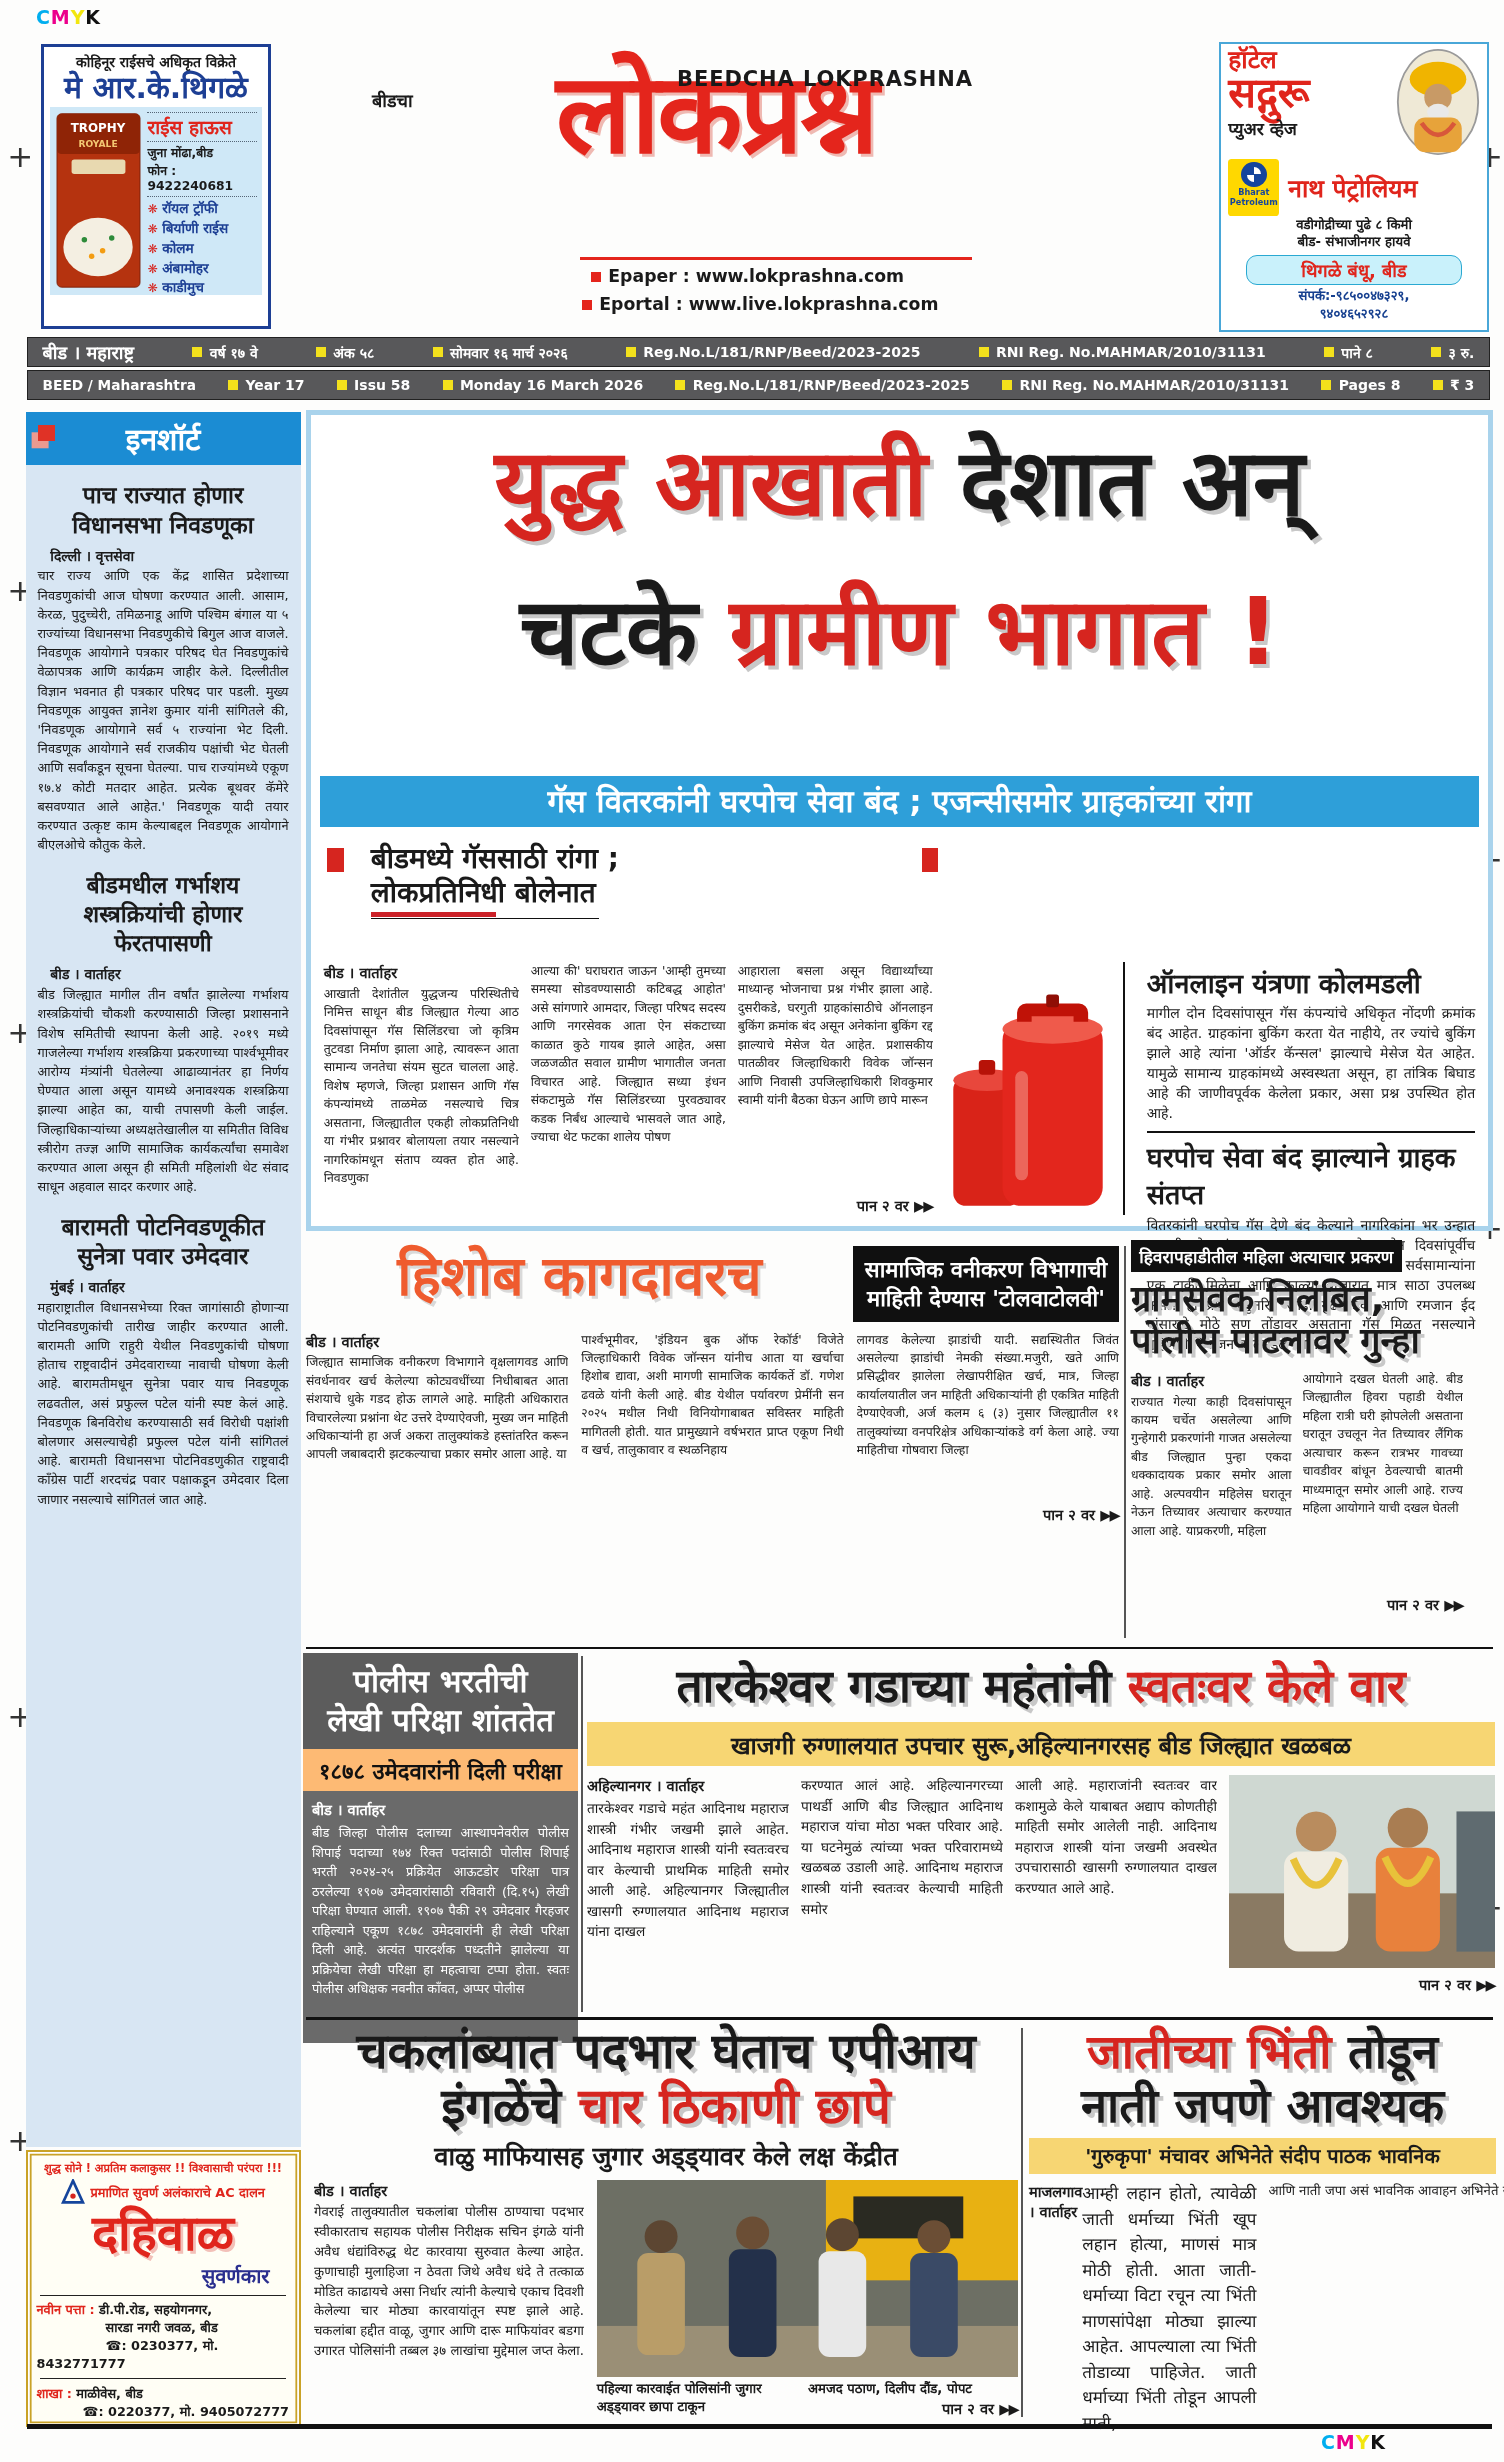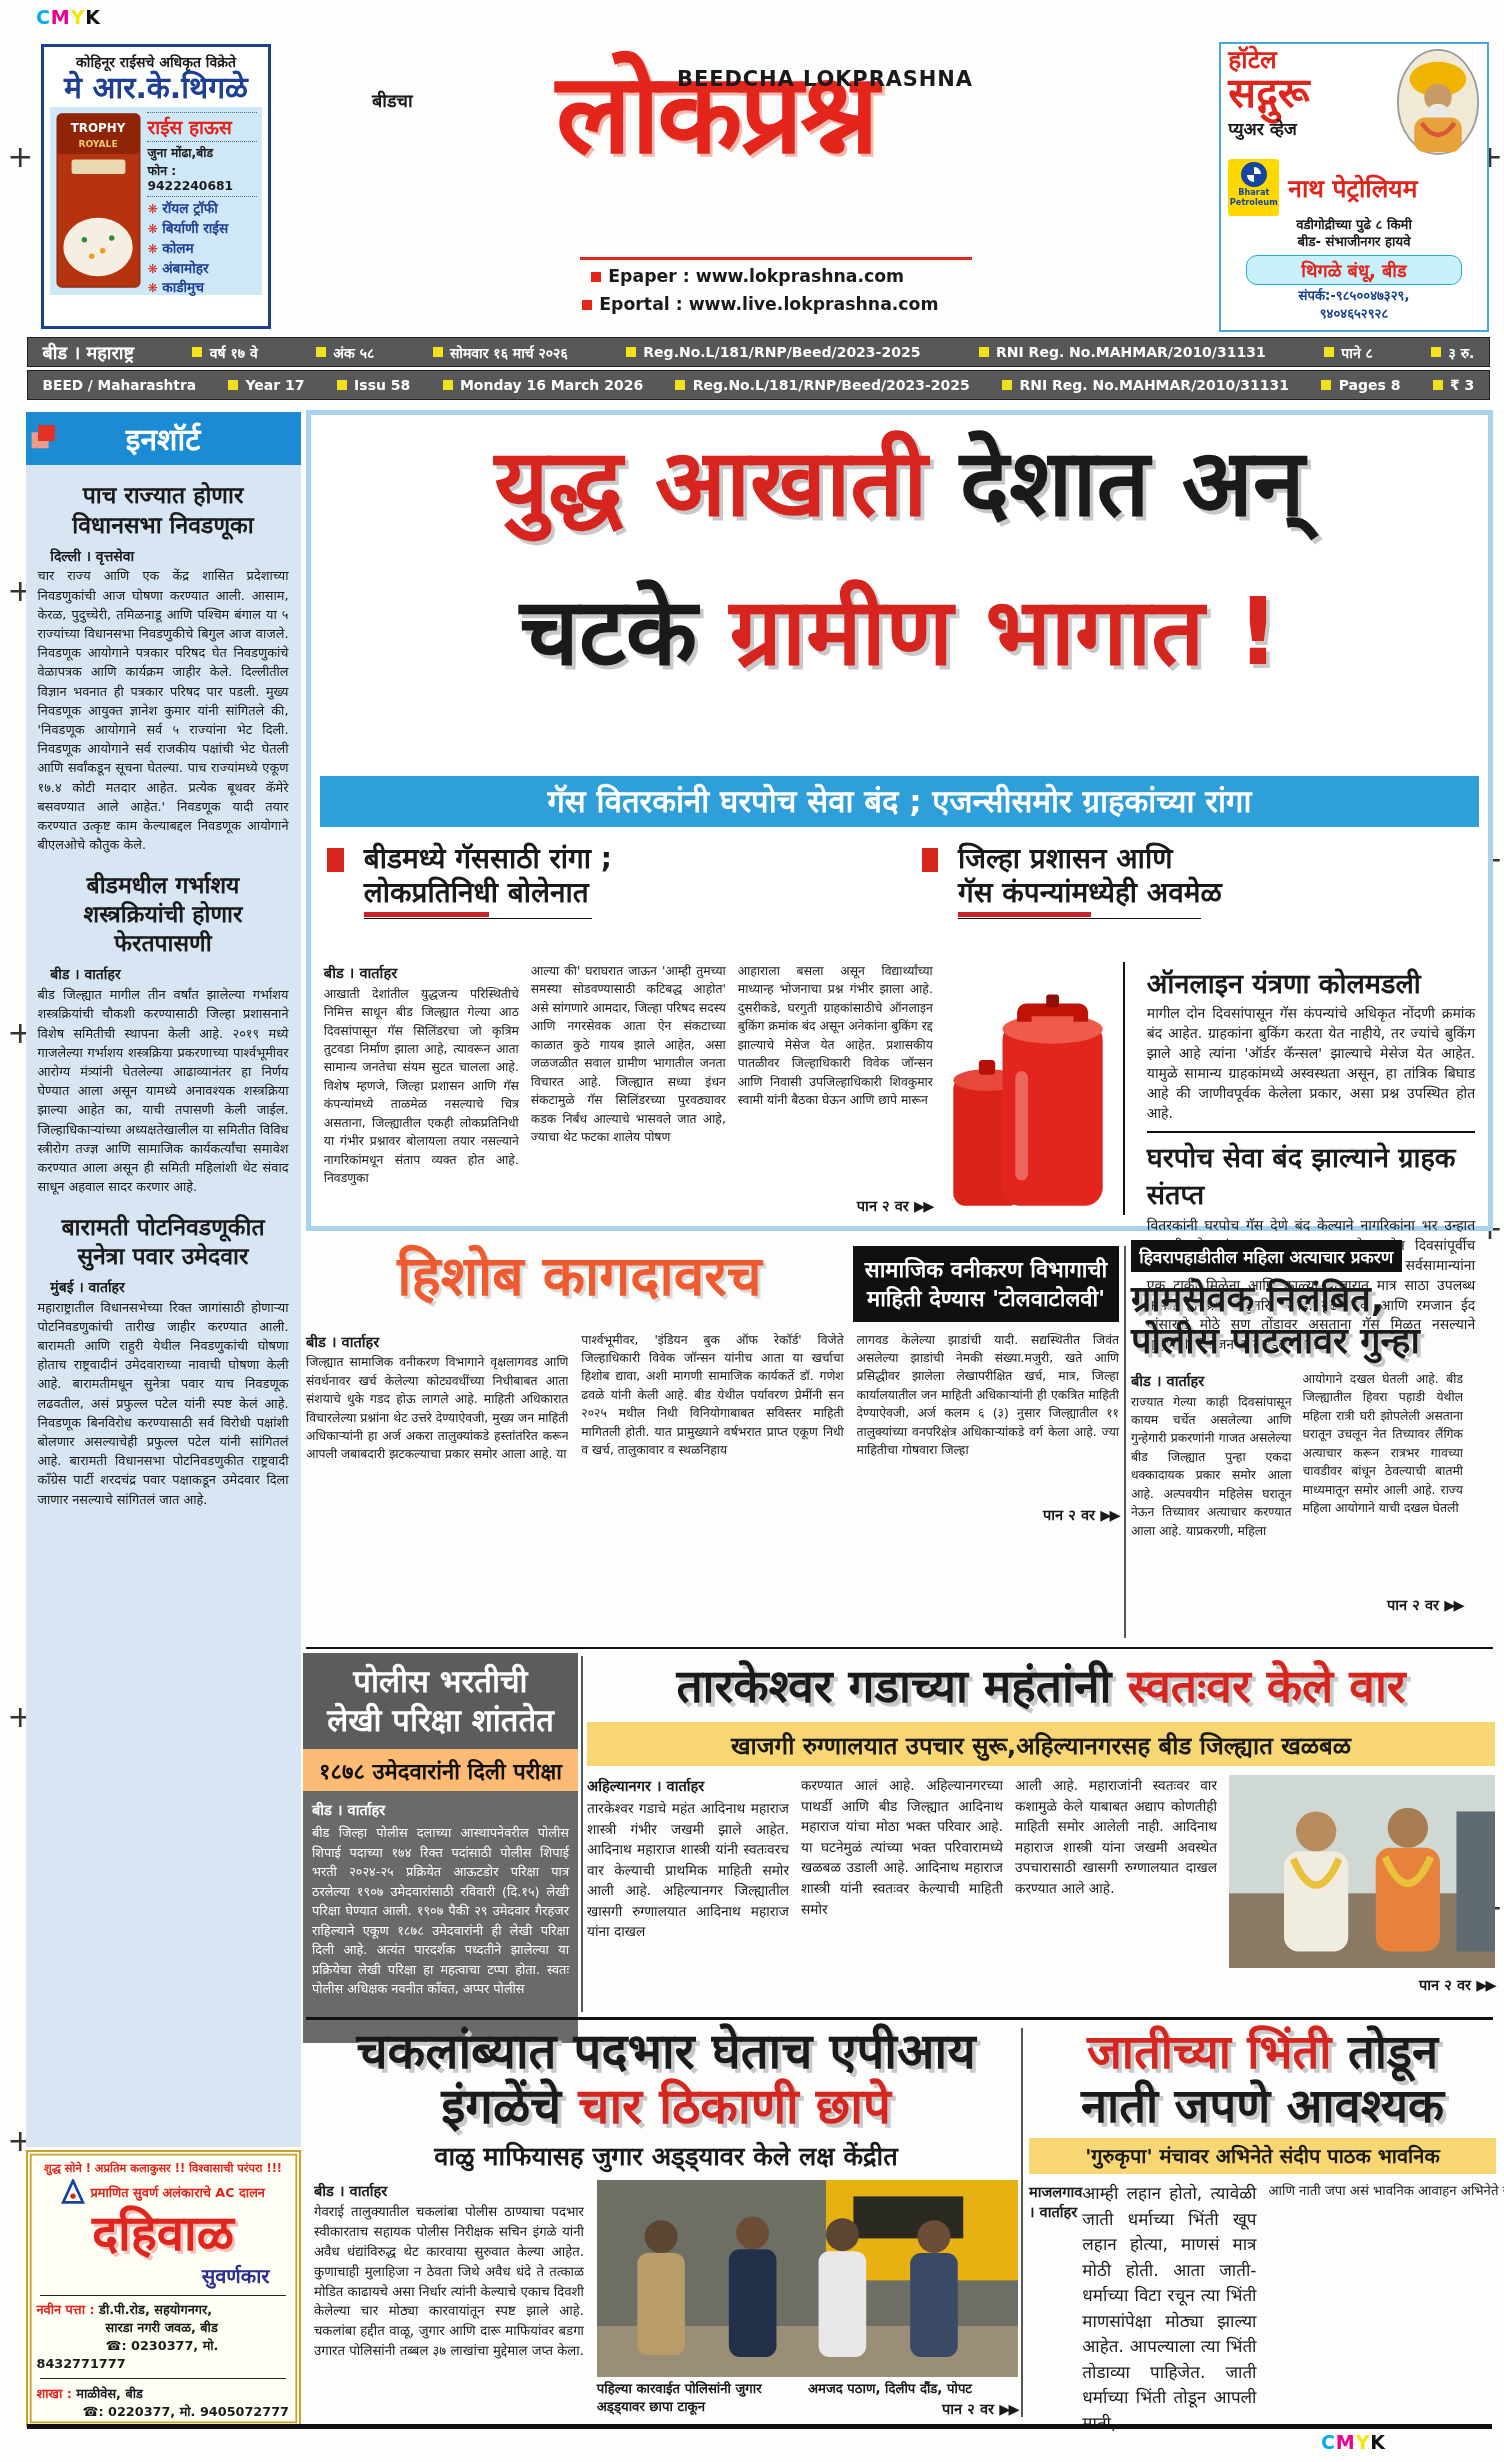--- a/index.html
+++ b/index.html
@@ -80,21 +80,21 @@
   .jwl-line{font-size:12.8px;font-weight:bold;text-align:left;line-height:1.4}
   .jwl-line .lbl{color:#e0251c}
   .jwl-rule2{border:none;border-top:1.8px solid #2aa9d2;margin:4.6px 3.6px}
   
   .mainbox{left:306px;top:410px;width:1187px;height:821px;border:5.5px solid #a9d3ec;background:#fff;box-sizing:border-box}
   .lead-h1{left:0;right:0;top:14.6px;font-size:93px;font-weight:bold;line-height:1.15}
   .lead-h2{left:0;right:0;top:164px;font-size:93px;font-weight:bold;line-height:1.15}
   .lead-strip{left:9px;right:9px;top:361px;height:51px;background:#2e9fd9;color:#fff;font-size:31px;
        font-weight:bold;text-align:center;line-height:51px}
   .subheads{left:16.4px;right:16.4px;top:427px;display:flex;gap:44px}
-  .subhead{flex:1;display:flex;gap:20px}
+  .subhead{flex:1;display:flex;gap:27px}
   .subhead .rsq{width:16.4px;height:24px;background:#d6251f;margin-top:5.5px;flex:none}
   .subhead-txt{font-size:28px;font-weight:bold;line-height:1.22}
   .dualrule{margin-top:7.3px;border-bottom:1.8px solid #111;position:relative;width:92%}
   .dualrule::after{content:"";position:absolute;left:0;bottom:0.9px;width:55%;height:4.6px;background:#cc2229}
   .lead-body{left:12.8px;right:12.8px;top:547px;bottom:11px;display:flex;gap:12px}
   .bodycol{font-size:12.3px;line-height:1.5;text-align:justify;overflow:hidden}
   .lead-body .tcol{width:195px;flex:none;display:flex;flex-direction:column}
   .lead-body .tcol .txt{flex:1;overflow:hidden}
   .byline{font-size:14.6px;font-weight:bold;margin-bottom:2.7px}
   .cyl-wrap{width:166px;flex:none;display:flex;align-items:flex-end;justify-content:center}
@@ -369,21 +369,20 @@
       <div class="subhead">
         <span class="rsq"></span>
         <div>
           <div class="subhead-txt"><span>बीडमध्ये गॅससाठी रांगा ;</span><br><span>लोकप्रतिनिधी बोलेनात</span></div>
           <div class="dualrule"></div>
         </div>
       </div>
       <div class="subhead">
         <span class="rsq"></span>
         <div>
-          <div class="subhead-txt"><span>जिल्हा प्रशासन आणि</span><br><span>गॅस कंपन्यांमध्येही अवमेळ</span></div>
           <div class="dualrule"></div>
         </div>
       </div>
     </div>
     <div class="abs lead-body">
       <div class="tcol">
         <div class="byline">बीड । वार्ताहर</div>
         <div class="bodycol txt">आखाती देशांतील युद्धजन्य परिस्थितीचे निमित्त साधून बीड जिल्ह्यात गेल्या आठ दिवसांपासून गॅस सिलिंडरचा जो कृत्रिम तुटवडा निर्माण झाला आहे, त्यावरून आता सामान्य जनतेचा संयम सुटत चालला आहे. विशेष म्हणजे, जिल्हा प्रशासन आणि गॅस कंपन्यांमध्ये ताळमेळ नसल्याचे चित्र असताना, जिल्ह्यातील एकही लोकप्रतिनिधी या गंभीर प्रश्नावर बोलायला तयार नसल्याने नागरिकांमधून संताप व्यक्त होत आहे. निवडणुका</div>
       </div>
       <div class="tcol">

